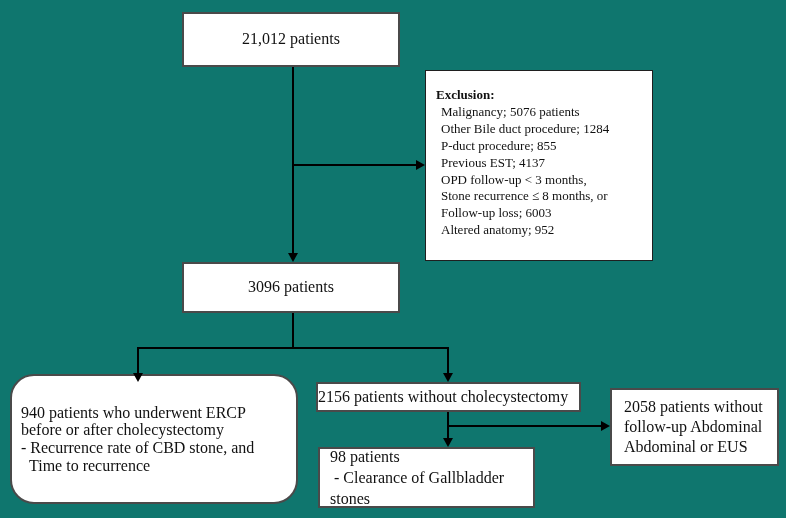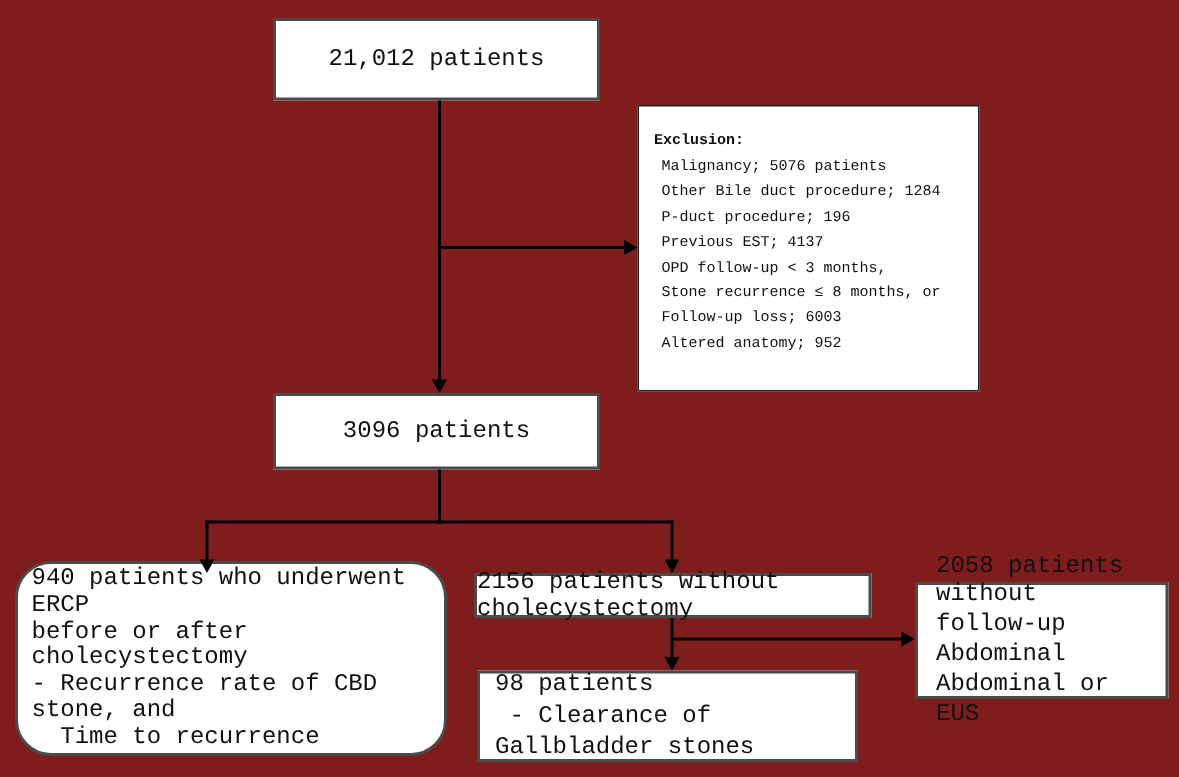--- a/index.html
+++ b/index.html
@@ -4,22 +4,22 @@
 <style>
   html, body {
     margin: 0;
     padding: 0;
     background: #ffffff;
   }
   .stage {
     position: relative;
     width: 786px;
     height: 518px;
-    background: #7f1d1d;
-    font-family: Liberation Mono, monospace;
+    background: #0f766e;
+    font-family: Liberation Serif, serif;
     color: #111111;
     overflow: hidden;
   }
   .box {
     position: absolute;
     box-sizing: border-box;
     background: #ffffff;
     border: 2px solid #4a4a4a;
     font-size: 16px;
     line-height: 1.15;
@@ -31,31 +31,31 @@
     text-align: center;
   }
   .box.leftcol {
     display: flex;
     flex-direction: column;
     justify-content: center;
   }
   .box-total        { left: 182px; top: 12px;  width: 218px; height: 55px; }
   .box-exclusion    { left: 425px; top: 70px;  width: 228px; height: 191px;
                       border-width: 1.5px; border-color: #1f1f1f;
-                      padding: 16px 8px 0 10px; font-size: 10px; line-height: 16.9px; }
+                      padding: 16px 8px 0 10px; font-size: 13px; line-height: 16.9px; }
   .box-exclusion .ex-title { font-weight: bold; }
   .box-exclusion .ex-item  { padding-left: 5px; white-space: pre-wrap; }
   .box-included     { left: 182px; top: 262px; width: 218px; height: 51px; }
   .box-ercp         { left: 10px;  top: 374px; width: 288px; height: 130px;
                       padding-left: 9px; padding-right: 4px; line-height: 17.6px; border-radius: 24px; }
   .box-nochole      { left: 316px; top: 382px; width: 265px; height: 30px;
                       display: flex; align-items: center; padding-left: 0; }
   .box-nofollowup   { left: 610px; top: 388px; width: 169px; height: 78px;
                       padding-left: 12px; line-height: 19.8px; }
-  .box-clearance    { left: 318px; top: 447px; width: 254px; height: 61px;
+  .box-clearance    { left: 318px; top: 447px; width: 217px; height: 61px;
                       padding-left: 10px; line-height: 21px; }
   .tline { white-space: pre-wrap; }
 
   .cline {
     position: absolute;
     background: #000000;
   }
   .arrow-down {
     position: absolute;
     width: 0; height: 0;
@@ -77,21 +77,21 @@
 <div class="stage">
 
   <div class="box center box-total">
     <span>21,012 patients</span>
   </div>
 
   <div class="box box-exclusion">
     <div class="ex-title">Exclusion:</div>
     <div class="ex-item">Malignancy; 5076 patients</div>
     <div class="ex-item">Other Bile duct procedure; 1284</div>
-    <div class="ex-item">P-duct procedure; 196</div>
+    <div class="ex-item">P-duct procedure; 855</div>
     <div class="ex-item">Previous EST; 4137</div>
     <div class="ex-item">OPD follow-up &lt; 3 months,</div>
     <div class="ex-item">Stone recurrence ≤ 8 months, or</div>
     <div class="ex-item">Follow-up loss; 6003</div>
     <div class="ex-item">Altered anatomy; 952</div>
   </div>
 
   <div class="box center box-included">
     <span>3096 patients</span>
   </div>

